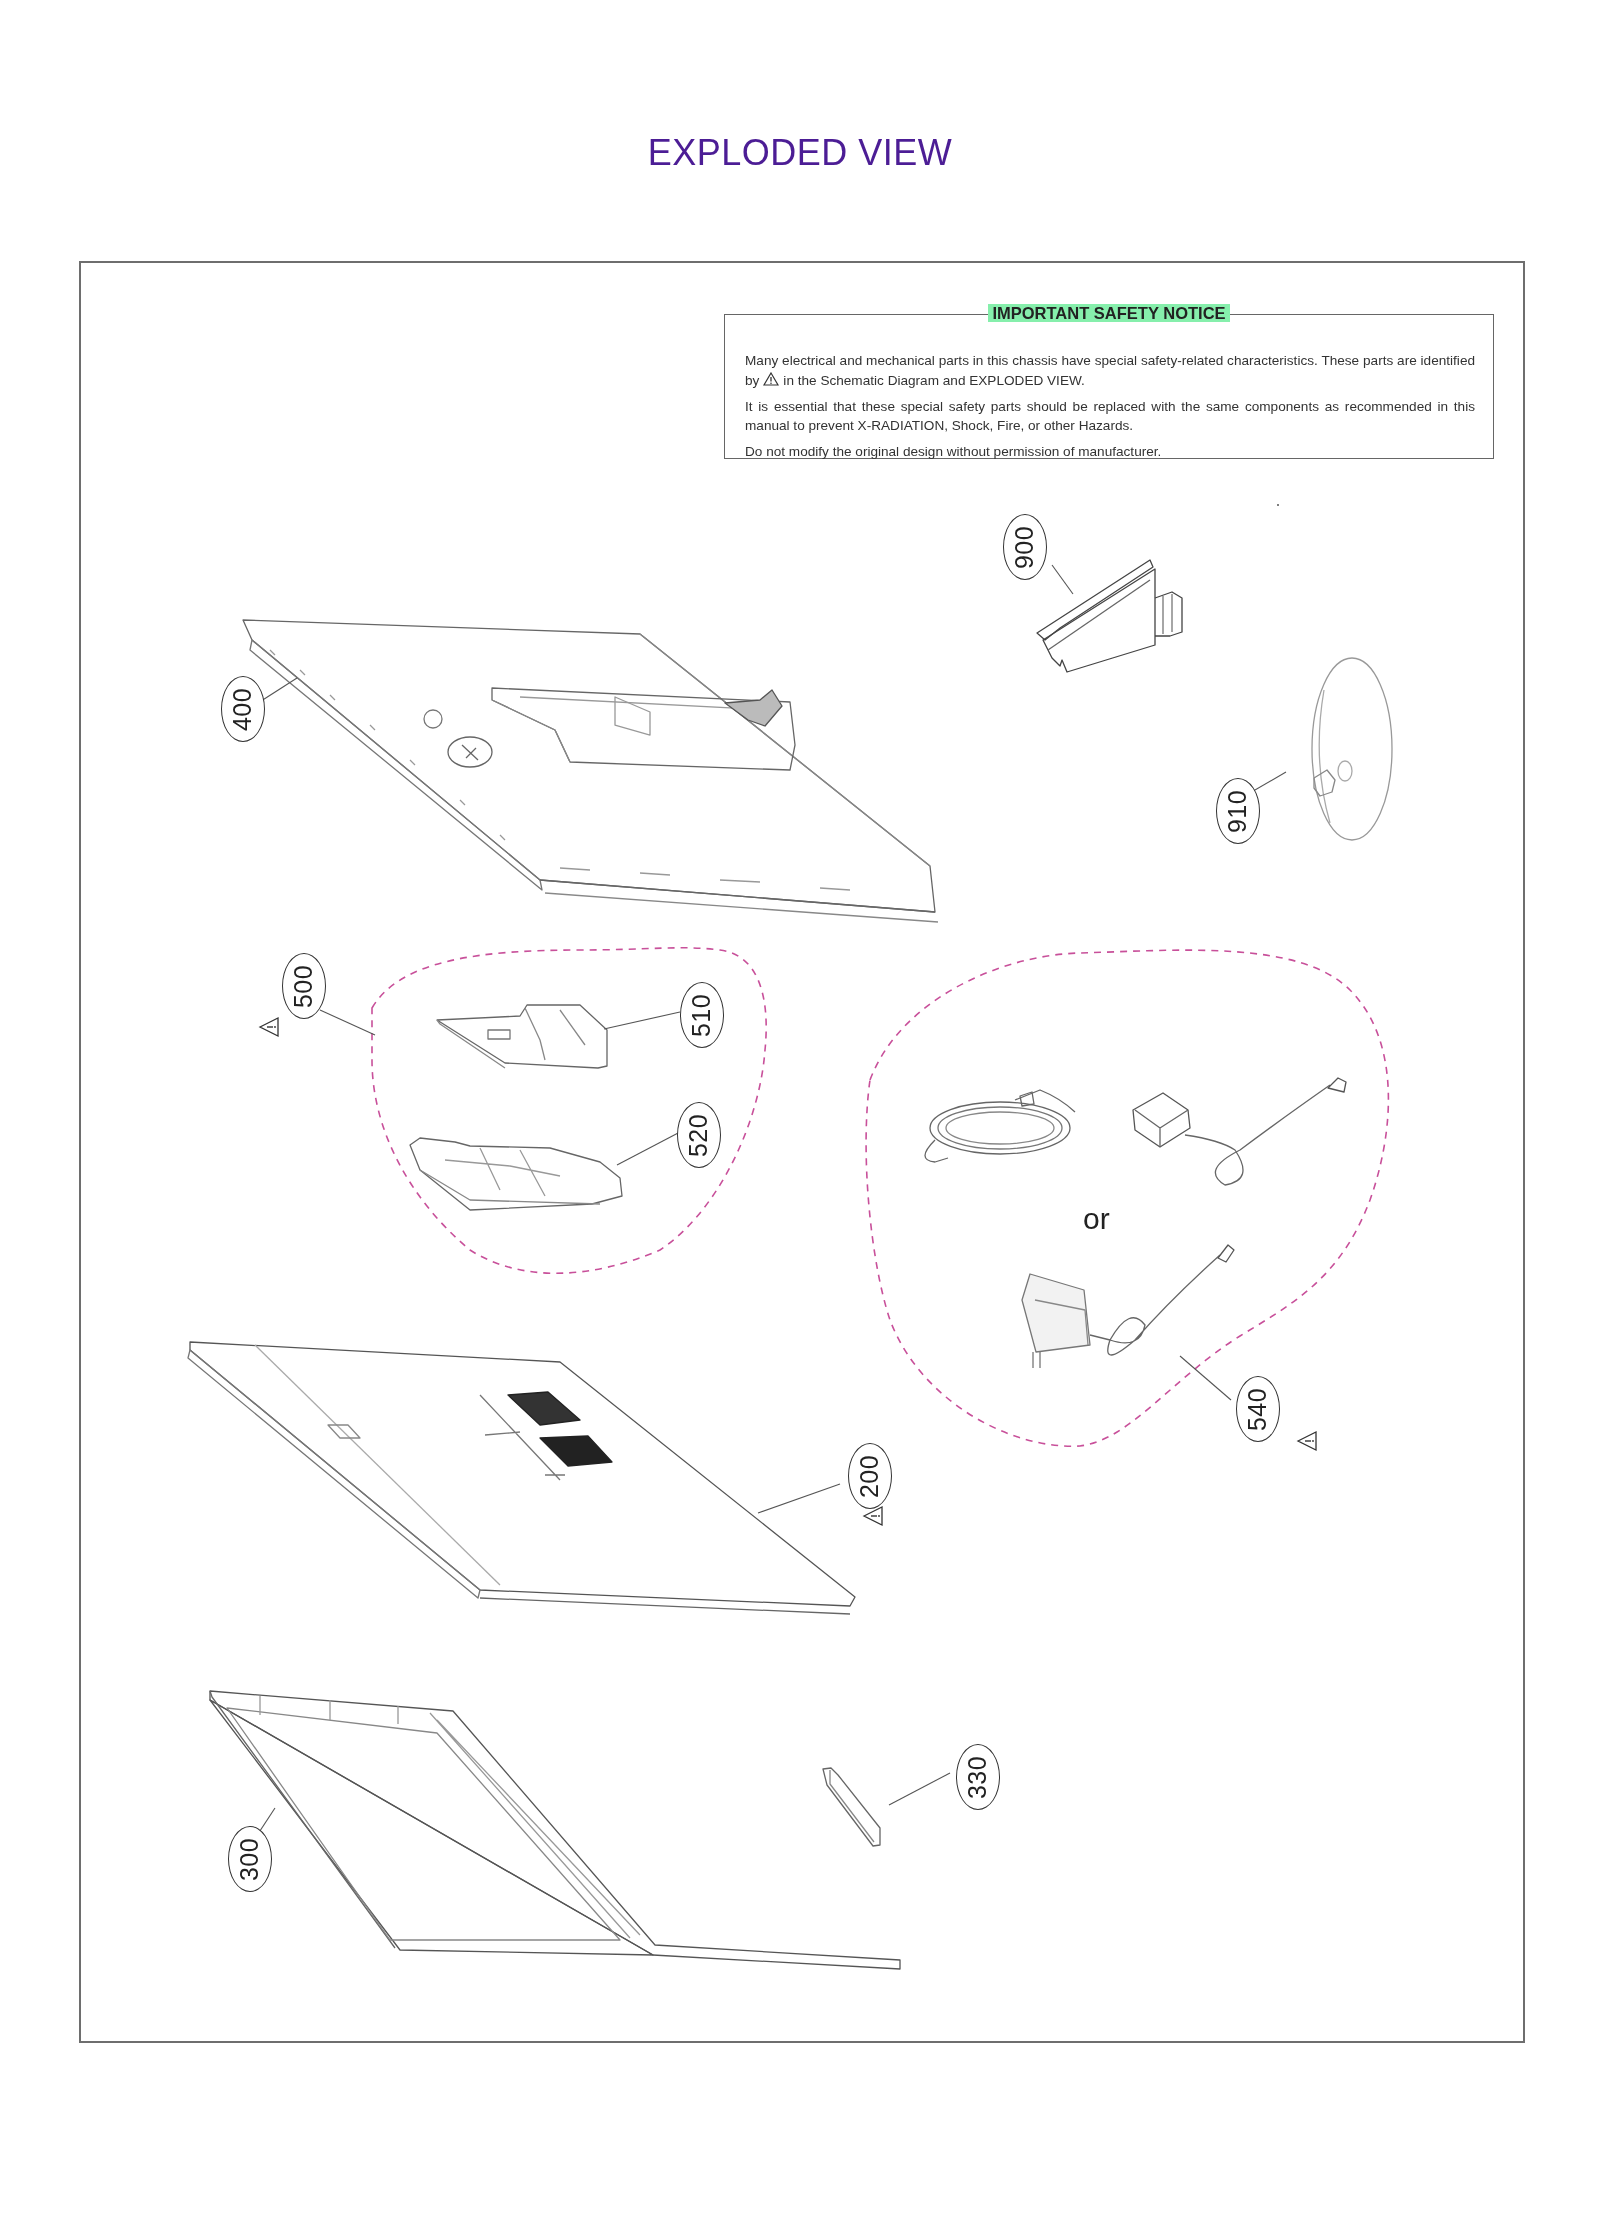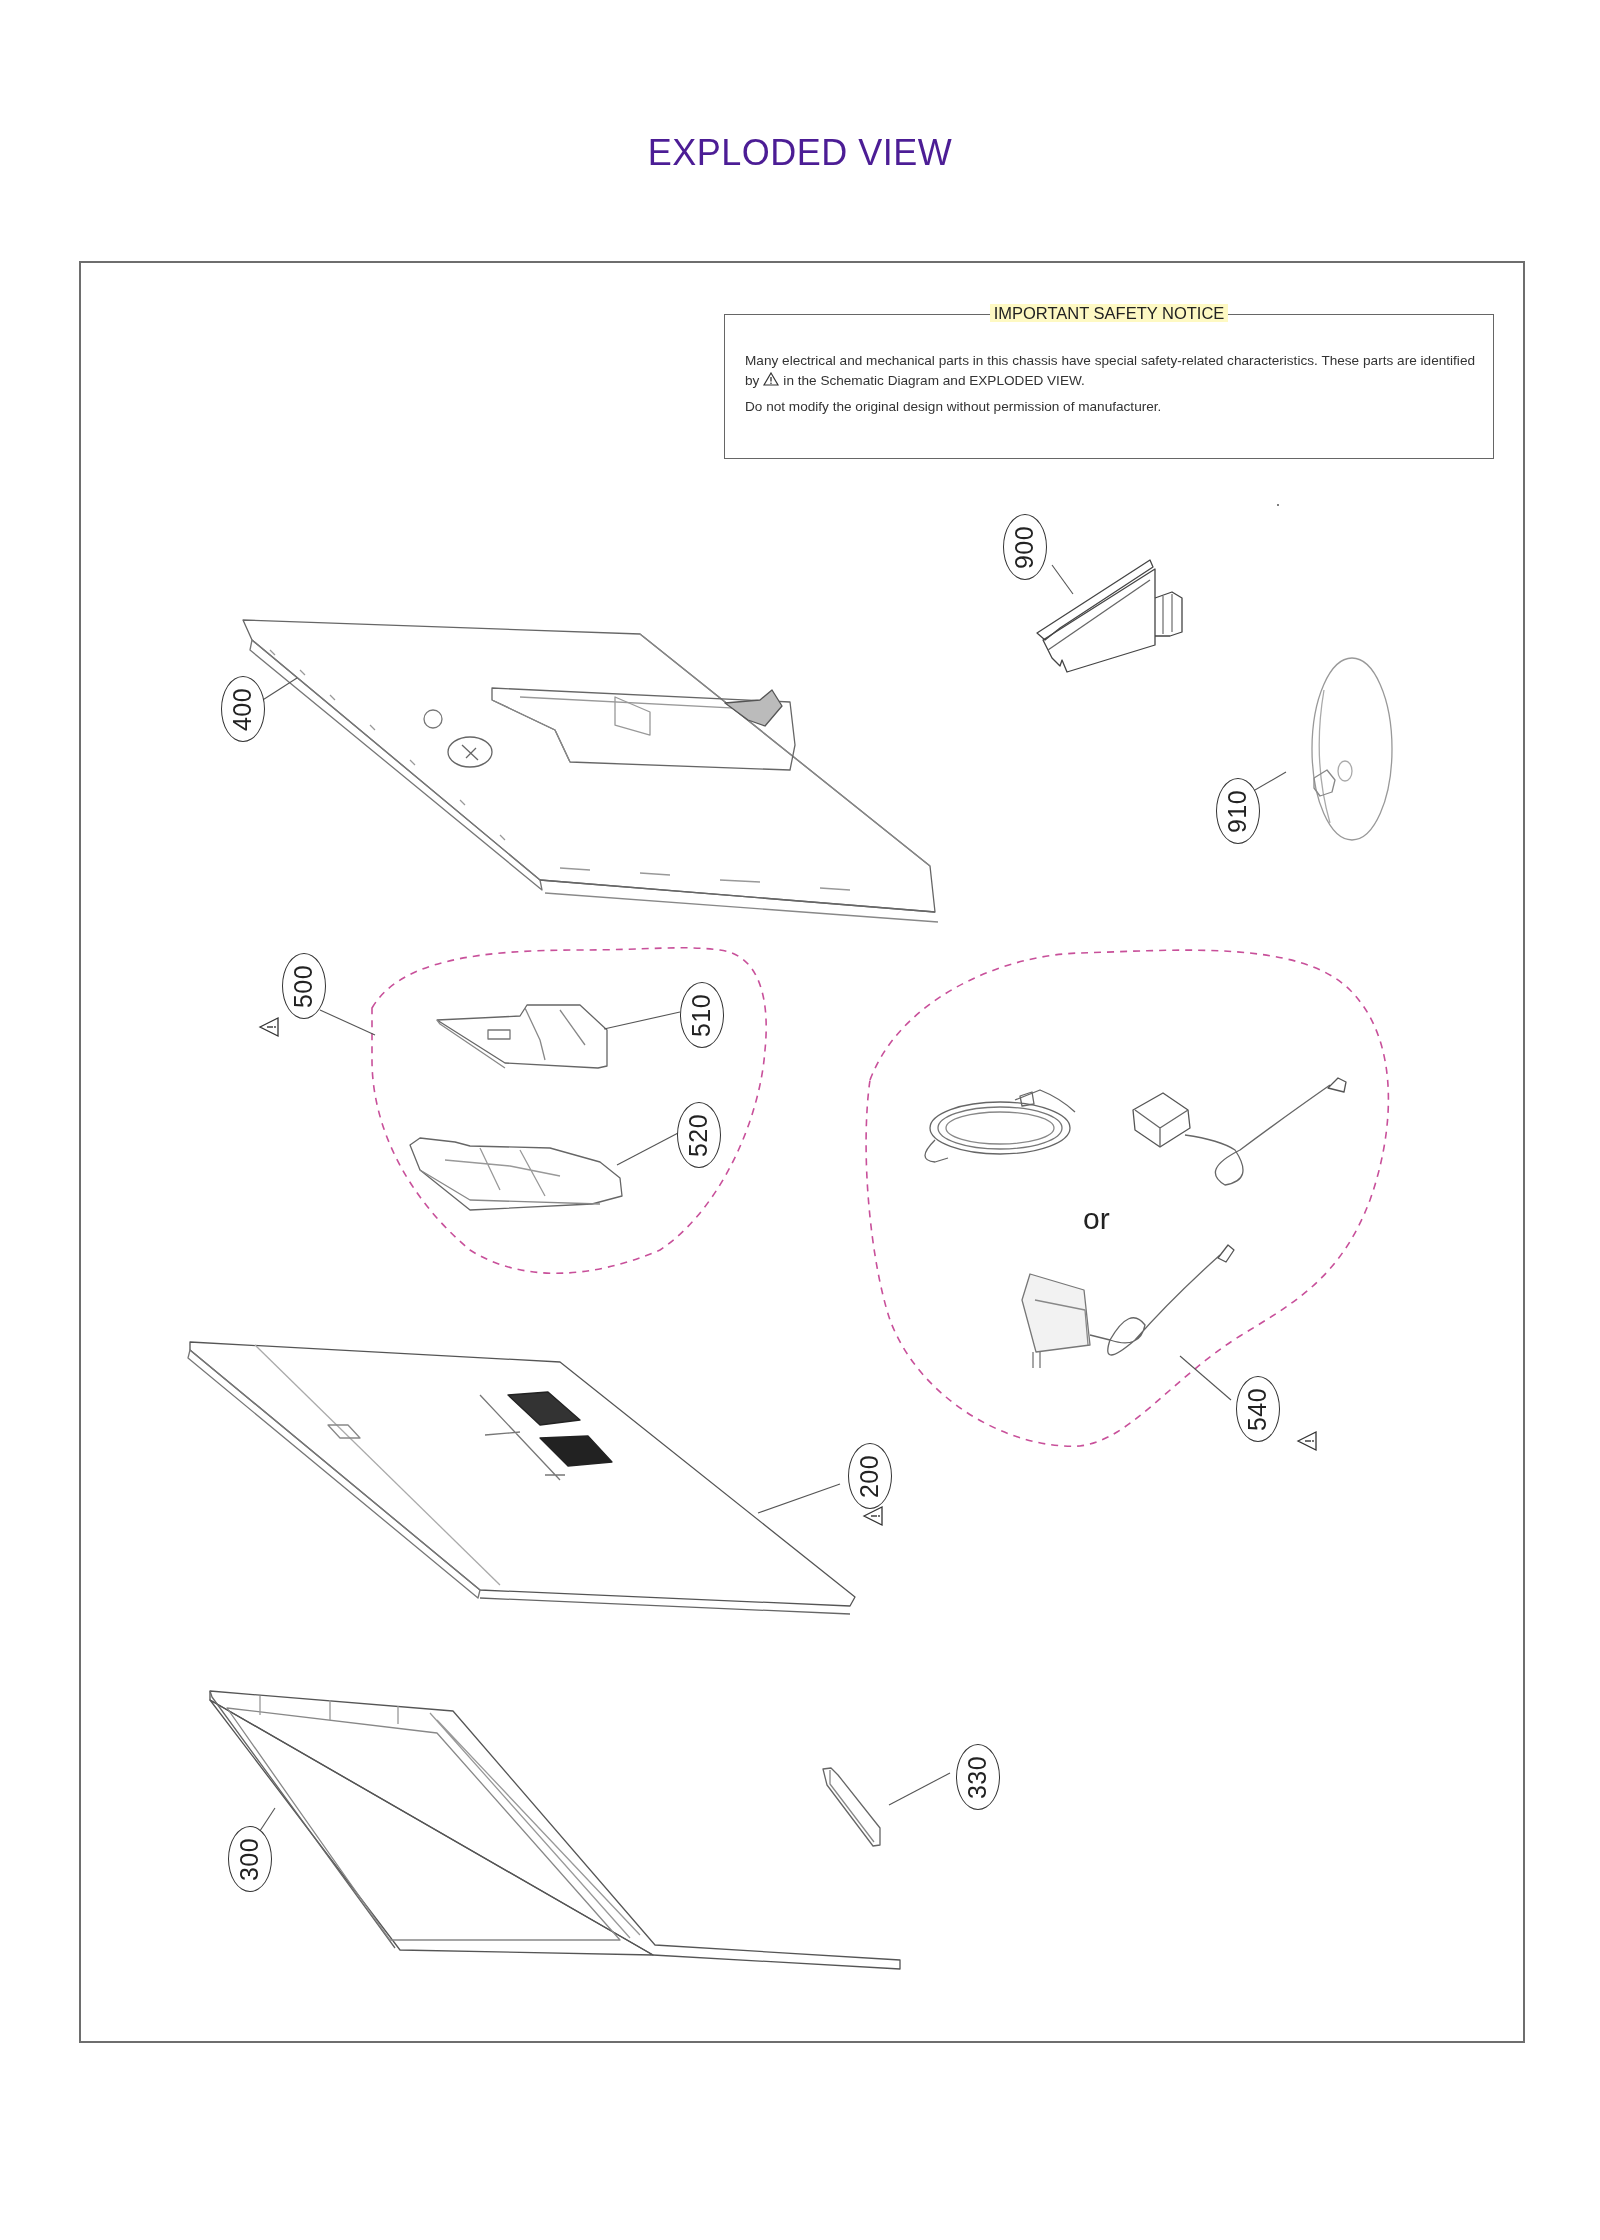--- a/index.html
+++ b/index.html
@@ -5,21 +5,21 @@
     html, body { margin: 0; padding: 0; background: #ffffff; }
     body { width: 1600px; height: 2240px; position: relative; overflow: hidden;
            font-family: "Liberation Sans", sans-serif; color: #222; }
     .page-title { position: absolute; left: 0; width: 1600px; top: 132px; text-align: center;
                   font-size: 36px; letter-spacing: 0.5px; color: #4c1d95; }
     .frame { position: absolute; left: 79px; top: 261px; width: 1446px; height: 1782px;
              border: 2px solid #6e6e6e; box-sizing: border-box; }
     .notice { position: absolute; left: 724px; top: 314px; width: 770px; height: 145px;
               border: 1.5px solid #666; box-sizing: border-box; }
     .notice-title { position: absolute; top: -11px; left: 0; right: 0; text-align: center; }
-    .notice-title span { background: #fef9c3; padding: 0 4px; font-weight: normal; font-size: 16.5px; color: #222; }
+    .notice-title span { background: #86efac; padding: 0 4px; font-weight: bold; font-size: 16.5px; color: #222; }
     .notice-body { position: absolute; left: 14px; right: 12px; top: 30px; font-size: 13.6px;
                    line-height: 19.8px; color: #333; text-align: justify; }
     .notice-body p { margin: 6px; }
     .tri-inline { display: inline-block; width: 16px; height: 14px; vertical-align: -1px; margin: 0 4px; }
     svg.art { position: absolute; left: 0; top: 0; }
     .callout { position: absolute; width: 44px; height: 66px; border: 1.3px solid #333; border-radius: 50%;
                box-sizing: border-box; display: flex; align-items: center; justify-content: center; background: #fff; }
     .callout span { transform: rotate(-90deg); font-size: 25px; color: #222; letter-spacing: 0.5px; white-space: nowrap; }
     .or-label { position: absolute; left: 1083px; top: 1202px; font-size: 30px; color: #222; text-align: center; }
     .warn { position: absolute; width: 22px; height: 22px; }
@@ -34,20 +34,21 @@
 <div class="notice">
   <div class="notice-title">
     <span>IMPORTANT SAFETY NOTICE</span>
   </div>
   <div class="notice-body">
     <p><span>Many electrical and mechanical parts in this chassis have special safety-related characteristics. These parts are identified by</span><svg class="tri-inline" viewBox="0 0 16 14">
           <path d="M8 1 L15 13 L1 13 Z" fill="none" stroke="#333" stroke-width="1.2"></path>
           <line x1="8" y1="5" x2="8" y2="9.5" stroke="#333" stroke-width="1.3"></line>
           <circle cx="8" cy="11.3" r="0.8" fill="#333"></circle>
         </svg><span>in the Schematic Diagram and EXPLODED VIEW.</span></p>
+    <p>It is essential that these special safety parts should be replaced with the same components as recommended in this manual to prevent X-RADIATION, Shock, Fire, or other Hazards.</p>
     <p>Do not modify the original design without permission of manufacturer.</p>
   </div>
 </div>
 
 <svg class="art" width="1600" height="2240" viewBox="0 0 1600 2240" fill="none" stroke="#555" stroke-width="1.3" stroke-linejoin="round">
 
   <circle cx="1278" cy="505" r="1" fill="#555" stroke="none"></circle>
 
   <g>
     <path d="M243 620 L640 634 L930 866 L935 912 L540 880 L252 640 Z" stroke="#666"></path>

